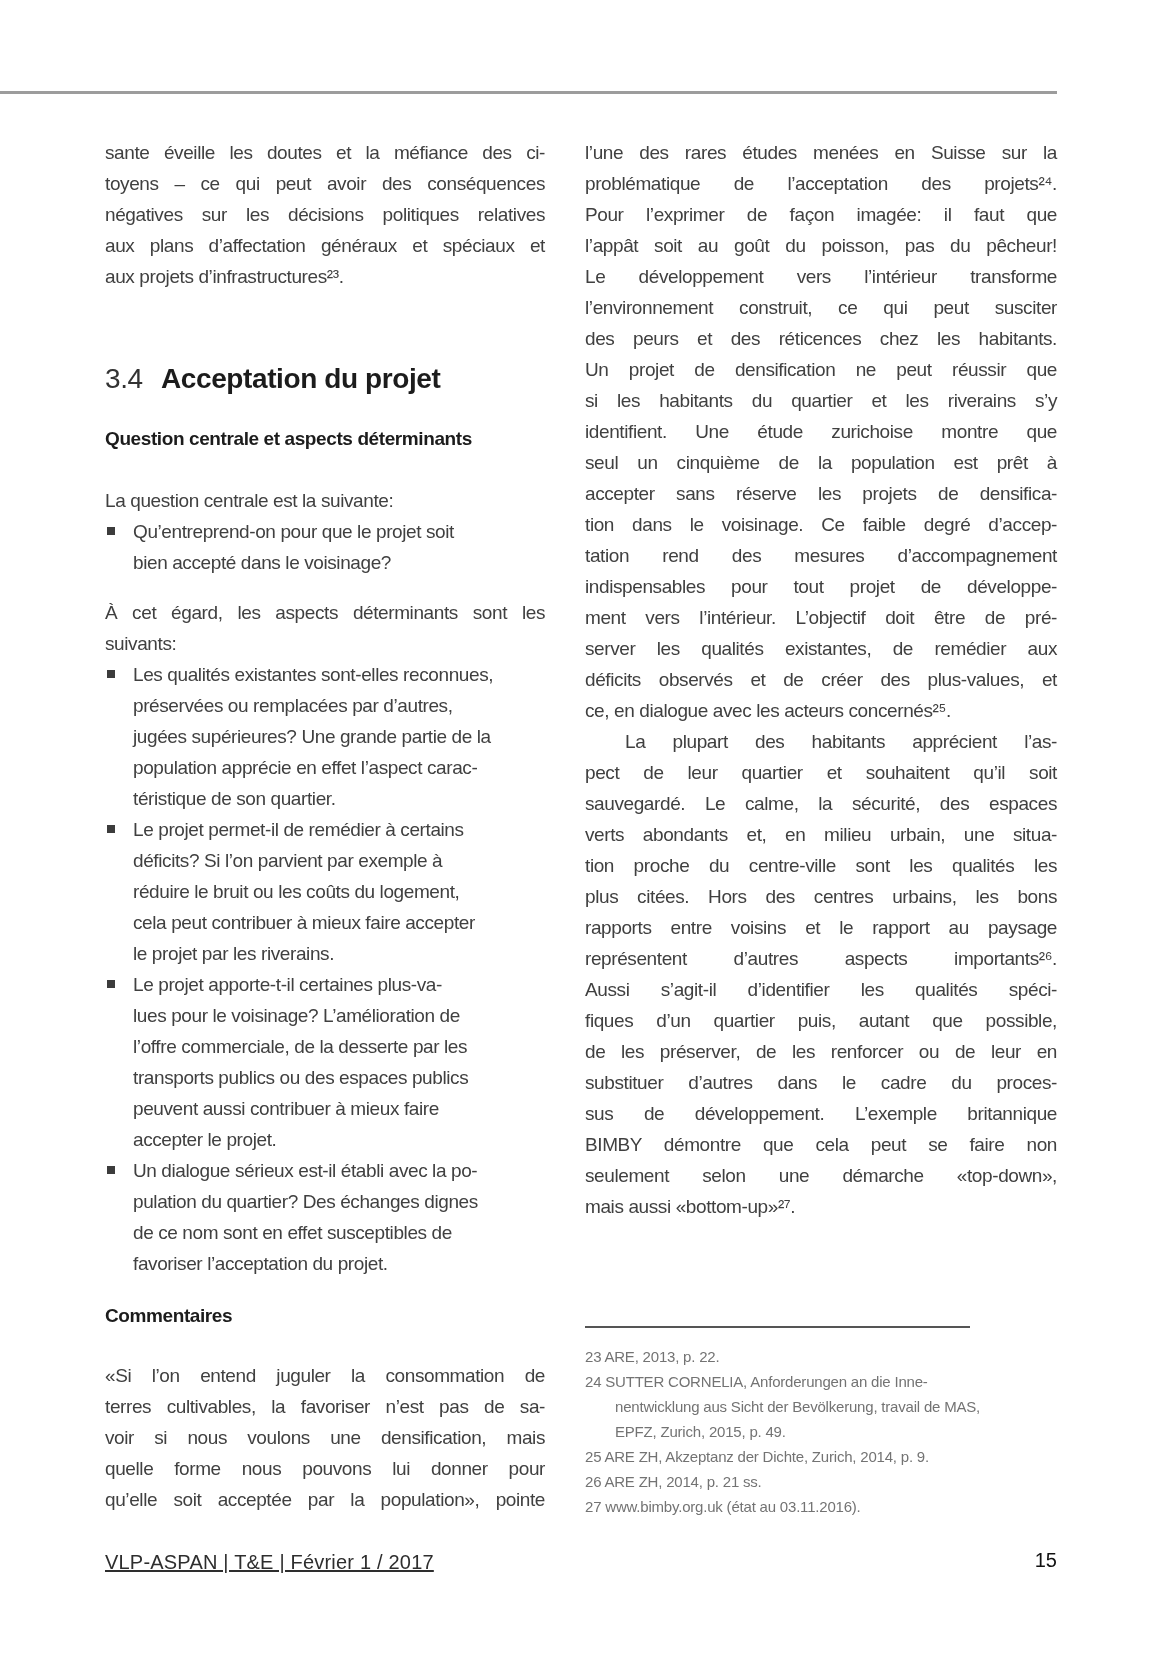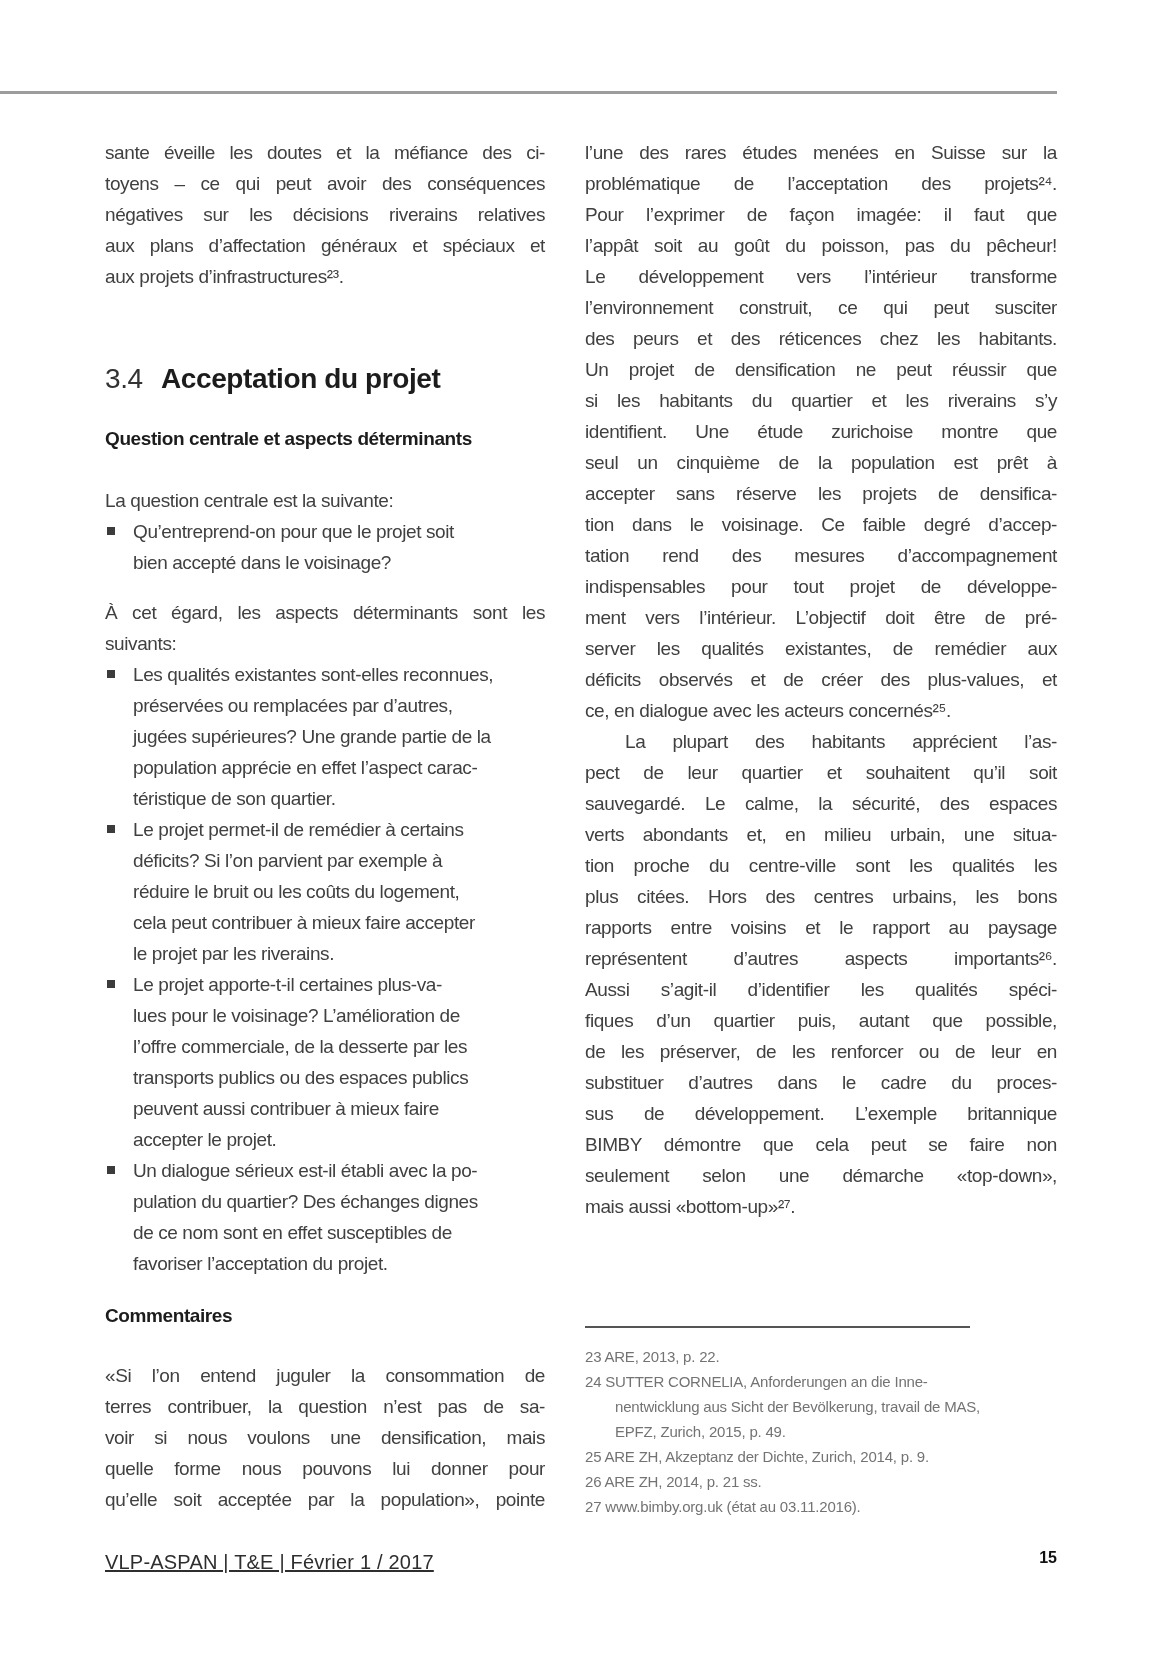--- a/index.html
+++ b/index.html
@@ -32,35 +32,35 @@
   .quote{margin-top:29px;}
 
   .bullet-item{position:relative;padding-left:28px;}
   .bullet-marker{position:absolute;left:2px;top:11px;width:8px;height:8px;background:#3c3c3c;}
 
   .fn-rule{position:absolute;left:585px;top:1326px;width:385px;height:2px;background:#555555;}
   .footnotes{position:absolute;left:585px;top:1344px;width:472px;font-size:15px;line-height:25px;letter-spacing:-0.2px;color:#737373;}
   .footnote{padding-left:30px;text-indent:-30px;white-space:pre-line;}
 
   .footer-text{position:absolute;left:105px;top:1551px;font-size:20px;letter-spacing:0.2px;color:#2e2e2e;text-decoration:underline;}
-  .page-number{position:absolute;left:957px;top:1549px;width:100px;text-align:right;font-size:16px;font-weight:700;color:#111111;}
+  .page-number{position:absolute;left:957px;top:1549px;width:100px;text-align:right;font-size:20px;font-weight:400;color:#111111;}
 </style>
 </head>
 <body>
 
 <div class="page">
 
   <div class="top-rule"></div>
 
   <div class="col col-left">
 
     <div class="p-intro">
         <div class="line j">sante éveille les doutes et la méfiance des ci-</div>
         <div class="line j">toyens – ce qui peut avoir des conséquences</div>
-        <div class="line j">négatives sur les décisions riverains relatives</div>
+        <div class="line j">négatives sur les décisions politiques relatives</div>
         <div class="line j">aux plans d’affectation généraux et spéciaux et</div>
         <div class="line">aux projets d’infrastructures²³.</div>
       </div>
 
     <div class="sec-heading">
       <span class="sec-num">3.4</span><span class="sec-title">Acceptation du projet</span>
     </div>
 
     <div class="subhead subhead1">Question centrale et aspects déterminants</div>
 
@@ -111,21 +111,21 @@
           <div class="line">pulation du quartier? Des échanges dignes</div>
           <div class="line">de ce nom sont en effet susceptibles de</div>
           <div class="line">favoriser l’acceptation du projet.</div>
         </div>
       </div>
 
     <div class="subhead subhead2">Commentaires</div>
 
     <div class="quote">
         <div class="line j">«Si l’on entend juguler la consommation de</div>
-        <div class="line j">terres contribuer, la question n’est pas de sa-</div>
+        <div class="line j">terres cultivables, la favoriser n’est pas de sa-</div>
         <div class="line j">voir si nous voulons une densification, mais</div>
         <div class="line j">quelle forme nous pouvons lui donner pour</div>
         <div class="line j">qu’elle soit acceptée par la population», pointe</div>
       </div>
 
   </div>
 
   <div class="col col-right">
     <div>
         <div class="line j">l’une des rares études menées en Suisse sur la</div>

